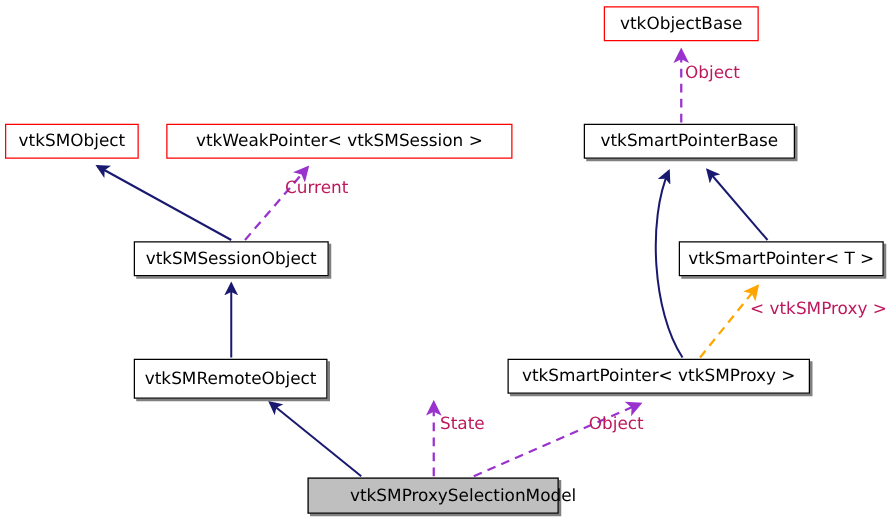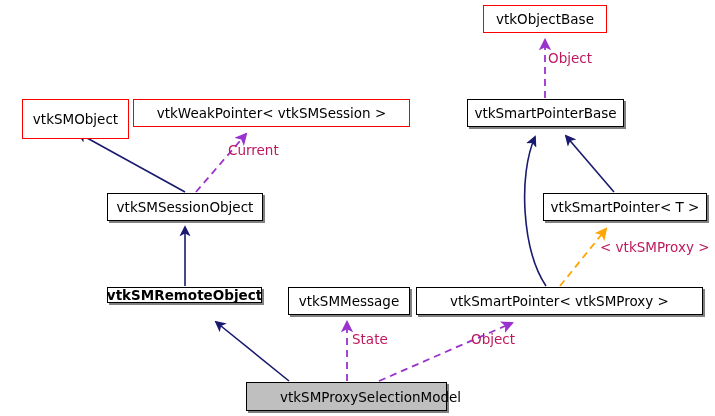--- a/index.html
+++ b/index.html
@@ -96,49 +96,46 @@
 
     <path d="M 614 192 L 566 136" fill="none" stroke="#191970" stroke-width="1.6" marker-end="url(#arrow-navy)"></path>
 
     <path d="M 560 286 L 606 229" fill="none" stroke="#ffa500" stroke-width="1.8" stroke-dasharray="7,5" marker-end="url(#arrow-orange)"></path>
   </svg>
 
   <div class="node-box red" style="left:483px; top:5px; width:124px; height:28px;">
     <span class="node-label">vtkObjectBase</span>
   </div>
 
-  <div class="node-box red" style="left:22px; top:99px; width:107px; height:40px;">
+  <div class="node-box red" style="left:4px; top:99px; width:107px; height:28px;">
     <span class="node-label">vtkSMObject</span>
   </div>
 
   <div class="node-box red" style="left:133px; top:99px; width:277px; height:28px;">
     <span class="node-label">vtkWeakPointer&lt; vtkSMSession &gt;</span>
   </div>
 
-  <div class="node-box shadow" style="left:467px; top:99px; width:157px; height:28px;">
+  <div class="node-box shadow" style="left:467px; top:99px; width:169px; height:28px;">
     <span class="node-label">vtkSmartPointerBase</span>
   </div>
 
   <div class="node-box shadow" style="left:107px; top:193px; width:156px; height:28px;">
     <span class="node-label">vtkSMSessionObject</span>
   </div>
 
   <div class="node-box shadow" style="left:543px; top:193px; width:164px; height:28px;">
     <span class="node-label">vtkSmartPointer&lt; T &gt;</span>
   </div>
 
-  <div class="node-box shadow" style="left:107px; top:287px; width:155px; height:16px;font-weight:bold;">
+  <div class="node-box shadow" style="left:107px; top:287px; width:155px; height:32px;">
     <span class="node-label">vtkSMRemoteObject</span>
   </div>
 
-  <div class="node-box shadow" style="left:288px; top:287px; width:122px; height:28px;">
-    <span class="node-label">vtkSMMessage</span>
-  </div>
 
-  <div class="node-box shadow" style="left:416px; top:287px; width:287px; height:28px;text-align:right;">
+  <div class="node-box shadow" style="left:406px; top:287px; width:242px; height:28px;text-align:right;">
     <span class="node-label">vtkSmartPointer&lt; vtkSMProxy &gt;</span>
   </div>
 
   <div class="node-box current" style="left:246px; top:382px; width:201px; height:29px;">
     <span class="node-label">vtkSMProxySelectionModel</span>
   </div>
 
   <div class="edge-label" style="left:548px; top:50px;">Object</div>
 
   <div class="edge-label" style="left:228px; top:142px;">Current</div>

